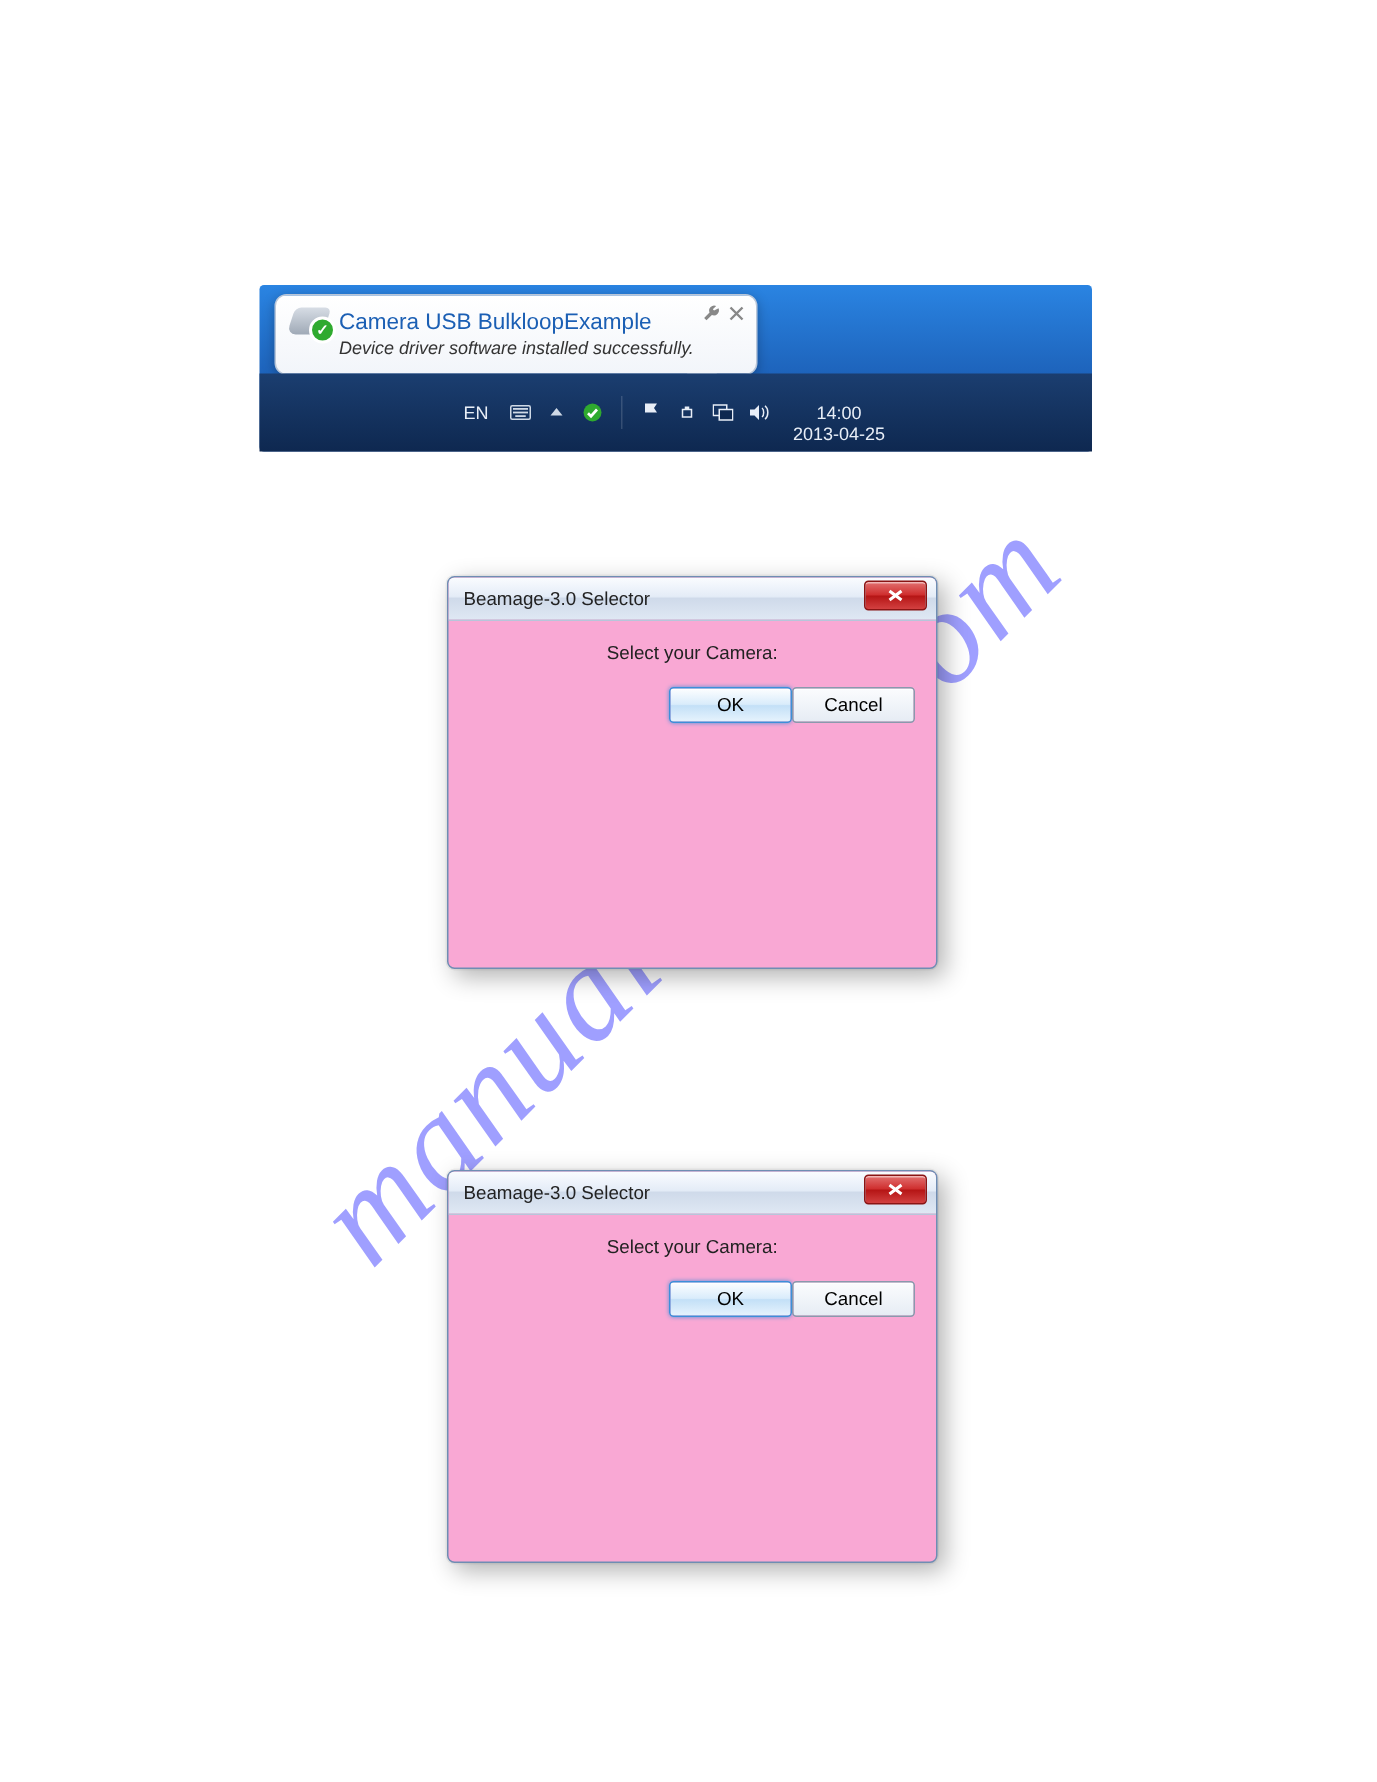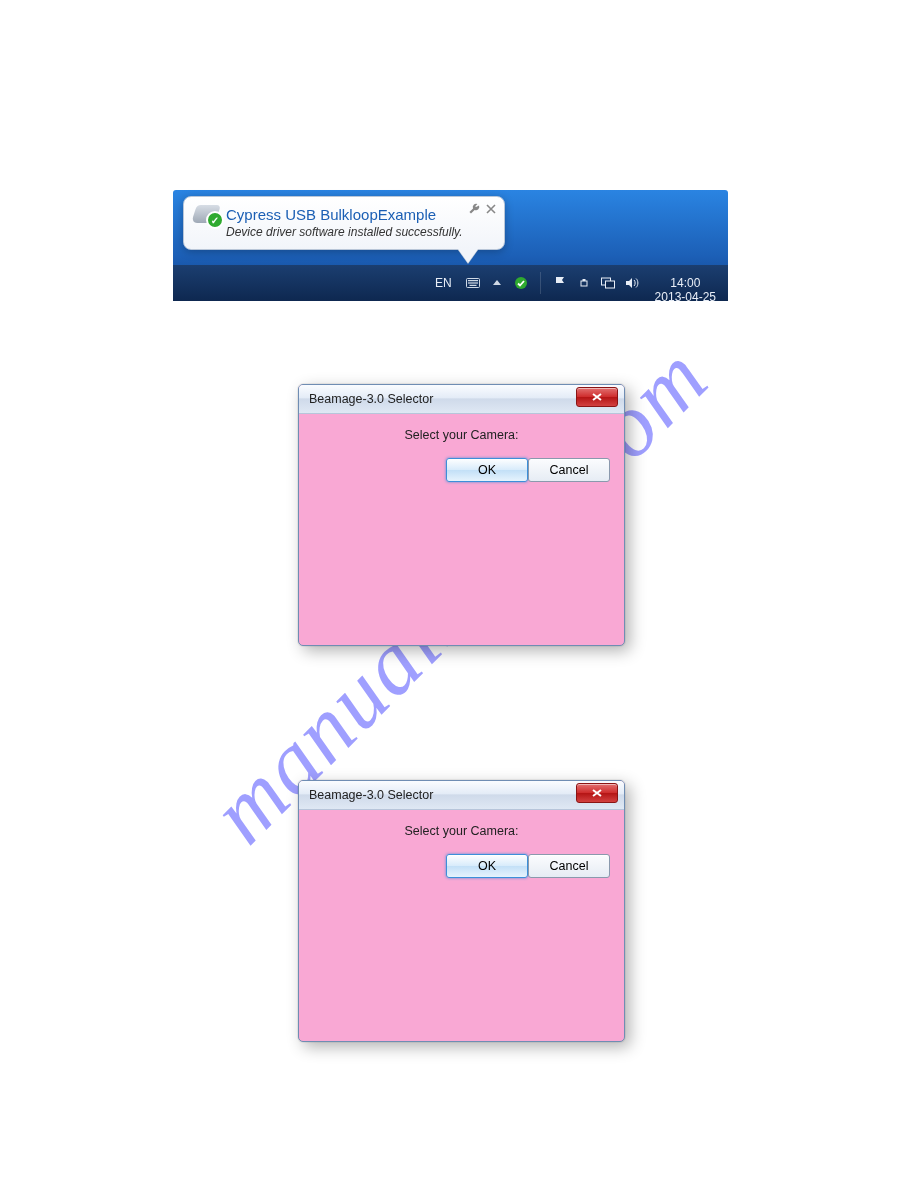--- a/index.html
+++ b/index.html
@@ -38,25 +38,25 @@
   }
   .notif-bg {
     position: absolute;
     inset: 0;
     background: linear-gradient(180deg, #2a84e2 0%, #1c5fb6 60%, #0e3e86 100%);
     border-radius: 3px;
   }
   .taskbar {
     position: absolute;
     left: 0; right: 0; bottom: 0;
-    height: 36px;
+    height: 52px;
     background: linear-gradient(180deg, #1b3e70 0%, #0e2850 100%);
     display: flex;
     align-items: center;
-    justify-content: flex-end;
+    justify-content: center;
     padding: 0 6px;
     gap: 10px;
     color: #e8eef7;
     font-size: 12px;
   }
   .taskbar .lang {
     padding: 2px 4px;
   }
   .taskbar .tray-icon {
     width: 14px; height: 14px;
@@ -237,21 +237,21 @@
         <svg width="10" height="10" viewBox="0 0 10 10">
             <path stroke="#888" stroke-width="1.6" d="M1 1l8 8M9 1l-8 8"></path>
           </svg>
       </span>
     </div>
     <div class="row1">
       <span class="device-icon">
         <span class="body"></span>
         <span class="check">✓</span>
       </span>
-      <span class="title">Cypress USB BulkloopExample</span>
+      <span class="title">Camera USB BulkloopExample</span>
     </div>
     <div class="sub">Device driver software installed successfully.</div>
   </div>
 
   <div class="taskbar">
     <span class="lang">EN</span>
     <span class="tray-icon">
       <svg width="14" height="10" viewBox="0 0 14 10">
           <rect x="0.5" y="0.5" width="13" height="9" rx="1" fill="none" stroke="#cfd9e6"></rect>
           <rect x="2" y="2" width="10" height="1.2" fill="#cfd9e6"></rect>

